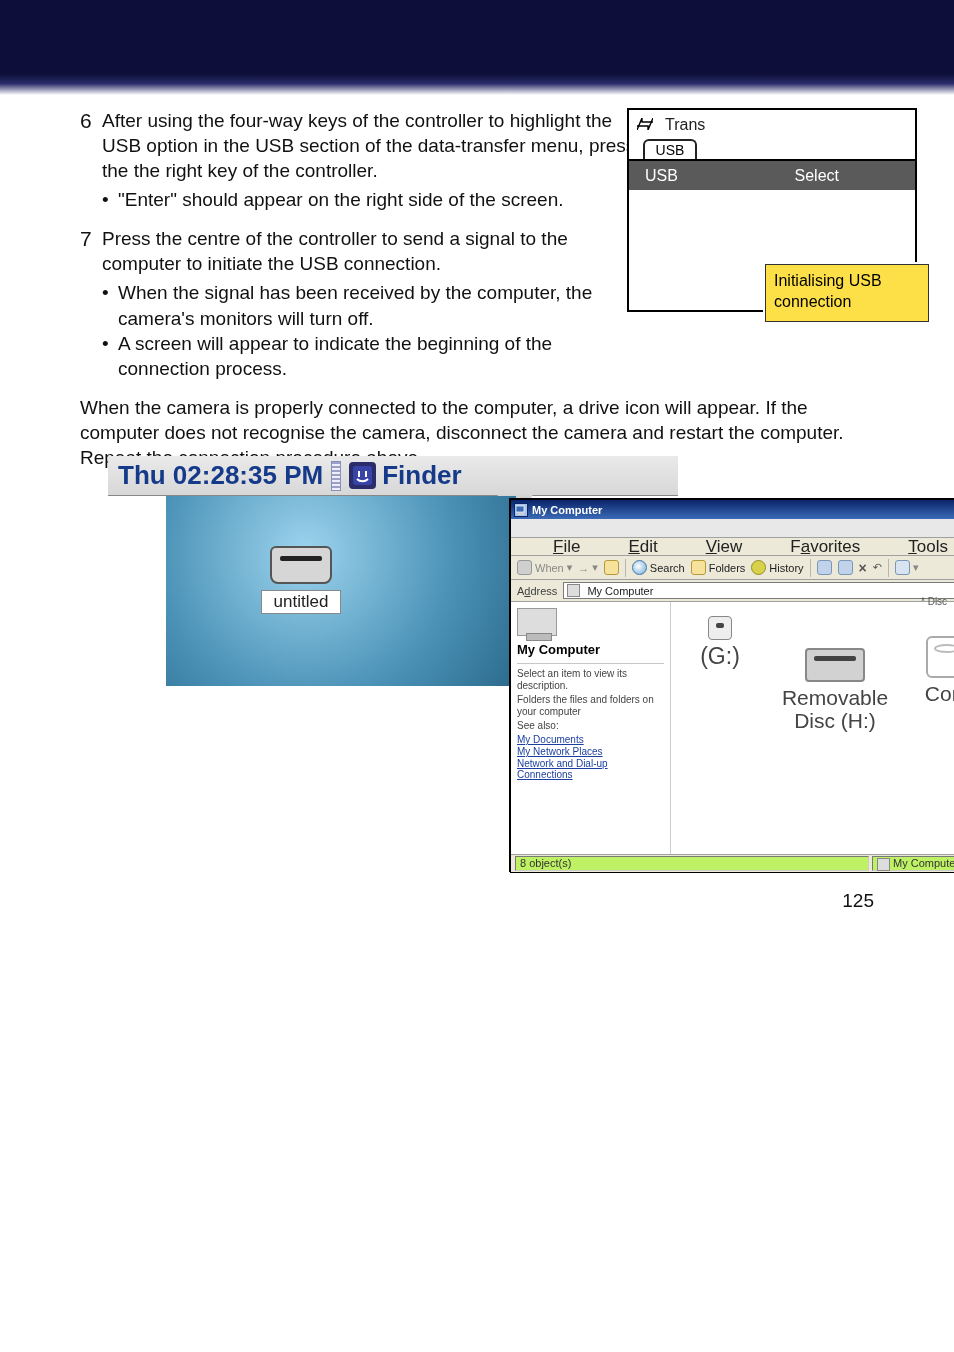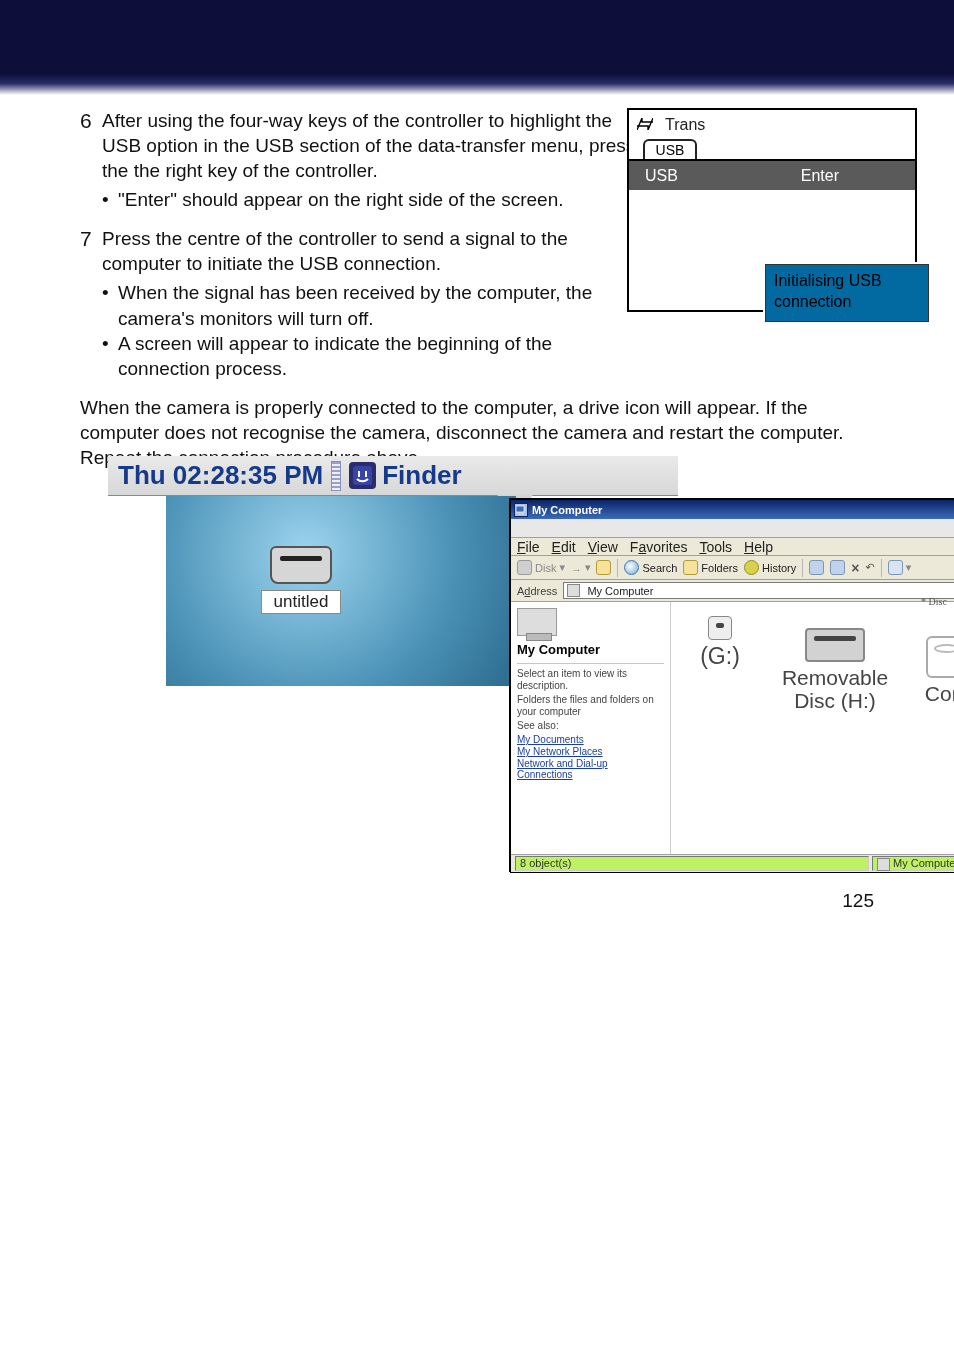--- a/index.html
+++ b/index.html
@@ -23,21 +23,21 @@
   
   .lcd { position: absolute; left: 627px; top: 108px; width: 290px; height: 204px; border: 2px solid #000; background: #fff; }
   .lcd-header { padding: 6px 8px 2px 8px; }
   .lcd-wifi { display:inline-block; font-size:13px; margin-right:2px; }
   .lcd-trans { font-size: 16px; color:#222; position: absolute; left: 36px; top: 6px; }
   .lcd-tab { position: absolute; left: 14px; top: 29px; width: 54px; height: 20px; border: 2px solid #222; border-bottom: none; border-radius: 6px 6px 0 0; background:#fff; text-align:center; font-size:14px; line-height:19px; padding: 0 2px; }
   .lcd-line { position:absolute; left:0; right:0; top:49px; height:2px; background:#000; }
   .lcd-dark { position:absolute; left:0; right:0; top:51px; height: 29px; background:#5a5a5a; color:#fff; display:flex; align-items:center; }
   .lcd-dark .usb { margin-left: 16px; font-size: 16px; }
   .lcd-dark .enter { margin-left: auto; margin-right: 76px; font-size: 16px; }
-  .lcd-popup { position:absolute; right: -14px; bottom: -12px; width: 164px; height: 58px; background:#0369a1; border:1px solid #333; padding: 6px 8px; font-size: 16px; line-height:1.3; box-shadow: 0 0 0 2px #fff; }
+  .lcd-popup { position:absolute; right: -14px; bottom: -12px; width: 164px; height: 58px; background:#fde047; border:1px solid #333; padding: 6px 8px; font-size: 16px; line-height:1.3; box-shadow: 0 0 0 2px #fff; }
 
   
   .figs { position: absolute; left: 80px; top: 456px; width: 880px; }
   .macbar { position:relative; width: 570px; height: 40px; background: linear-gradient(#eaeaea,#d7d7d7); border-bottom:1px solid #888; display:flex; align-items:center; margin-left: 28px; }
   .macbar .time { color:#153a8a; font-weight:bold; font-size:26px; margin-left:10px; }
   .macbar .grip { width:10px; height:30px; margin: 0 8px; background: repeating-linear-gradient(#9aa0c7 0 2px, #eef 2px 4px); border:1px solid #8892b8; }
   .macbar .findericon { width:27px; height:27px; background:#2a2d6a; border-radius:4px; margin-right:6px; display:flex; align-items:center; justify-content:center; }
   .macbar .findericon svg { display:block; }
   .macbar .finder { color:#153a8a; font-weight:bold; font-size:26px; }
   .mac-notch { position:absolute; right:145px; top:38px; width:36px; height:16px; background:linear-gradient(#d7d7d7,#bcbcbc); clip-path: polygon(0 0,100% 0,80% 100%,20% 100%); border-bottom:1px solid #888;}
@@ -48,21 +48,21 @@
   .mac-drive .label { display:inline-block; background:#fff; border:1px solid #888; padding:1px 12px; font-size:17px; color:#222; font-family: "Lucida Grande", Arial, sans-serif; }
 
   
   .winwrap { position:absolute; left:430px; top:43px; width:530px; height:374px; box-shadow: -1px -1px 0 #000; }
   .win { width:100%; height:100%; border:1px solid #000; display:flex; flex-direction:column; font-family: Tahoma, Arial, sans-serif; font-size:11px; background:#fff;}
   .titlebar { height:19px; background: linear-gradient(#0a246a,#3b6bb7); color:#fff; display:flex; align-items:center; padding: 0 3px; }
   .titlebar .ticon { width:14px; height:14px; background:#a9c4e8; border:1px solid #0a246a; margin-right:4px; display:flex; align-items:center; justify-content:center; }
   .titlebar .ttitle { font-weight:bold; font-size:11px; flex:1; }
   .win-brand { height:19px; background:#e8e8e8; border-bottom:1px solid #a0a0a0; display:flex; align-items:center; justify-content:flex-end; padding-right:3px; }
   .menubar { height:18px; background:#ece9d8; border-bottom:1px solid #a0a0a0; display:flex; align-items:center; gap:12px; padding:0 6px; color:#222; }
-  .menubar span { font-size:14px; }
+  .menubar span { font-size:17px;margin-left:36px; }
   .menubar span u { text-decoration: underline; }
   .toolbar { height:24px; background:#ece9d8; border-bottom:1px solid #a0a0a0; display:flex; align-items:center; gap:6px; padding:0 6px; color:#a6a6a6; }
   .tbtn { display:flex; align-items:center; gap:3px; font-size:11px; color:#888; }
   .tbtn.active { color:#222; }
   .tico { width:15px; height:15px; border-radius:3px; }
   .tsep { width:1px; height:18px; background:#b6b6b6; }
   .addrbar { height:22px; background:#ece9d8; border-bottom:1px solid #a0a0a0; display:flex; align-items:center; padding:0 6px; gap:6px; }
   .addrbar .lbl { font-size:11px; color:#404040; }
   .addrbar .field { flex:1; height:17px; background:#fff; border:1px solid #7b7b7b; display:flex; align-items:center; padding:0 3px; gap:4px; font-size:11px; color:#222;}
   .winbody { flex:1; display:flex; background:#fff; min-height:0; }
@@ -130,21 +130,21 @@
             <path d="M0 12 L5 0 L5 4 L16 4" stroke="#000" stroke-width="1.4" fill="none"></path>
             <path d="M16 0 L11 12 L11 8 L0 8" stroke="#000" stroke-width="1.4" fill="none"></path>
           </svg>
       </span>
       <span class="lcd-trans">Trans</span>
     </div>
     <div class="lcd-tab">USB</div>
     <div class="lcd-line"></div>
     <div class="lcd-dark">
       <span class="usb">USB</span>
-      <span class="enter">Enter</span>
+      <span class="enter">Select</span>
     </div>
     <div class="lcd-popup">Initialising USB connection</div>
   </div>
 
   <div class="figs">
     <div class="macbar">
       <span class="time">Thu 02:28:35 PM</span>
       <span class="grip"></span>
       <span class="findericon">
         <svg width="21" height="21" viewBox="0 0 21 21">
@@ -181,21 +181,21 @@
       </div>
       <div class="menubar">
         <span><u>F</u>ile</span>
         <span><u>E</u>dit</span>
         <span><u>V</u>iew</span>
         <span>F<u>a</u>vorites</span>
         <span><u>T</u>ools</span>
         <span><u>H</u>elp</span>
       </div>
       <div class="toolbar">
-        <span class="tbtn"><span class="tico" style="background:#cfcfcf;border:1px solid #999;"></span><span>Disk</span> ▾</span>
+        <span class="tbtn"><span class="tico" style="background:#cfcfcf;border:1px solid #999;"></span><span>When</span> ▾</span>
         <span class="tbtn"><span>→</span> ▾</span>
         <span class="tbtn">
               <span class="tico" style="background:#f6e29a;border:1px solid #b59a3a;"></span>
             </span>
         <span class="tsep"></span>
         <span class="tbtn active">
               <span class="tico" style="background:radial-gradient(circle at 40% 40%,#fff,#6aa9d8);border:1px solid #4378a8;border-radius:50%;"></span>
               <span>Search</span>
             </span>
         <span class="tbtn active">
@@ -240,28 +240,28 @@
           <p>See also:</p>
           <a href="#">My Documents</a>
           <a href="#">My Network Places</a>
           <a href="#">Network and Dial-up Connections</a>
         </div>
         <div class="rightpane">
           <div class="drive gblock">
             <div class="dicon"></div>
             <div class="dlabel">(G:)</div>
           </div>
-          <div class="drive" style="margin-top:12px;">
+          <div class="drive" style="margin-top:32px;">
             <div class="dicon"></div>
             <div class="dlabel">Removable</div>
             <div class="dlabel">Disc (H:)</div>
           </div>
           <div class="drive cont" style="margin-top:20px;">
             <div style="height:0; position:relative;">
-                  <span style="position:absolute; top:-40px; left:6px; font-size:10px; color:#555;font-family:Liberation Serif, serif;">* Disc</span>
+                  <span style="position:absolute; top:-40px; left:6px; font-size:10px; color:#555;">* Disc</span>
                 </div>
             <div class="dicon">
                   <span class="tiny"></span>
                 </div>
             <div class="dlabel">Cont</div>
           </div>
         </div>
       </div>
       <div class="statusbar">
         <div class="pane">8 object(s)</div>

